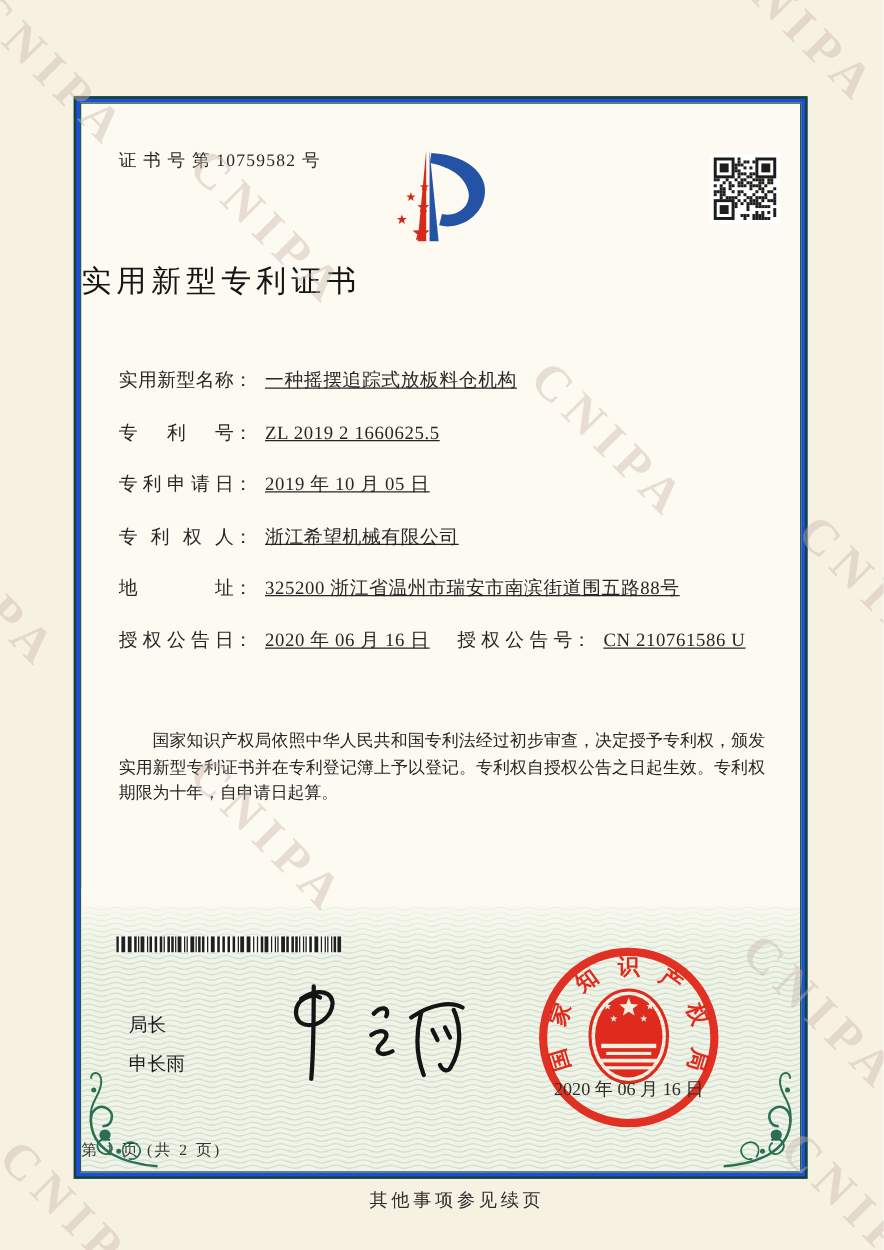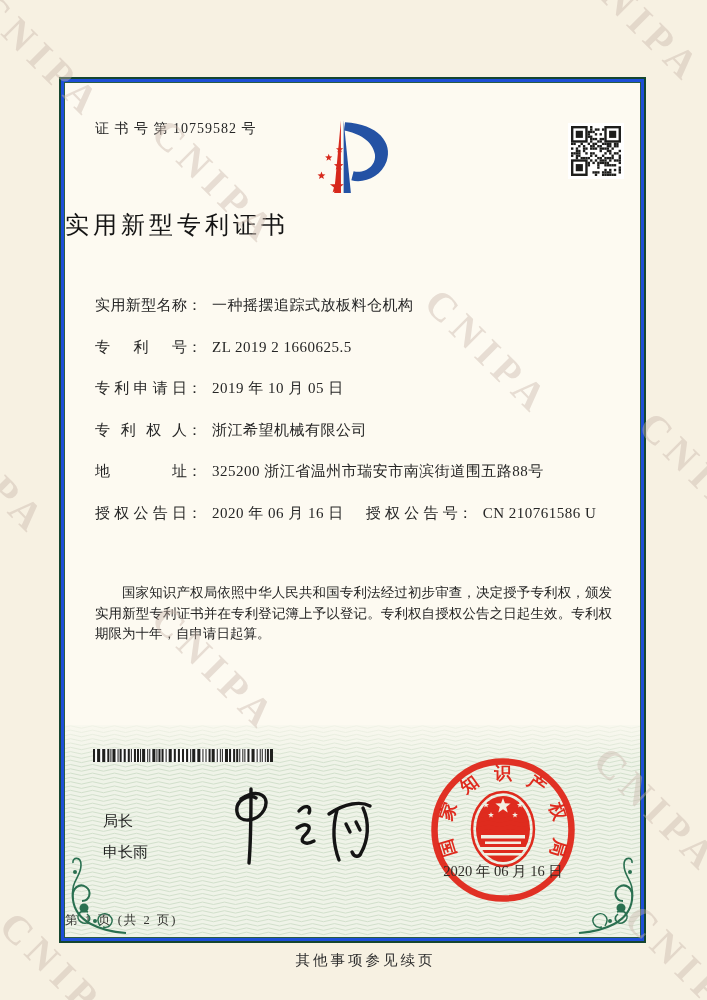--- a/index.html
+++ b/index.html
@@ -32,21 +32,21 @@
   .qr{position:absolute; left:503px; top:40px; z-index:2;}
   .logo{position:absolute; left:230px; top:33px; z-index:2;}
   .title{
     position:absolute; left:0; right:0; top:126px; margin:0; 
     font-size:24px; font-weight:400; letter-spacing:4px; color:#141414; z-index:2;
   }
   .fields{position:absolute; left:30px; right:24px; top:212px; z-index:2; font-size:15px;}
   .field-row{height:41.5px; line-height:20px; white-space:nowrap;}
   .flabel{display:inline-block; width:92px; text-align:justify; text-align-last:justify; vertical-align:top;font-family:Liberation Serif, serif;}
   .fcolon{display:inline-block; vertical-align:top;}
-  .fvalue{display:inline-block; padding-left:10px; vertical-align:top; letter-spacing:.5px;}
+  .fvalue{display:inline-block; padding-left:10px; vertical-align:top; letter-spacing:.5px;text-decoration:underline;}
   .pair2{margin-left:22px;}
   .paras{position:absolute; left:30px; right:28px; top:500px; z-index:2;
     font-size:13.5px; line-height:20.5px; text-align:justify; color:#242424;}
   .paras p{margin:0; text-indent:2em;}
   .barcode{position:absolute; left:28px; top:666px; z-index:2;}
   .officer{position:absolute; left:38px; top:722px; z-index:2;
     font-family:"Liberation Sans", sans-serif; font-size:15px; line-height:31px; color:#1d1d1d;}
   .signature{position:absolute; left:148px; top:700px; z-index:2;}
   .seal{position:absolute; left:353px; top:662px; z-index:4;}
   .pagenum{position:absolute; left:0; right:0; top:829px; text-align:left;

